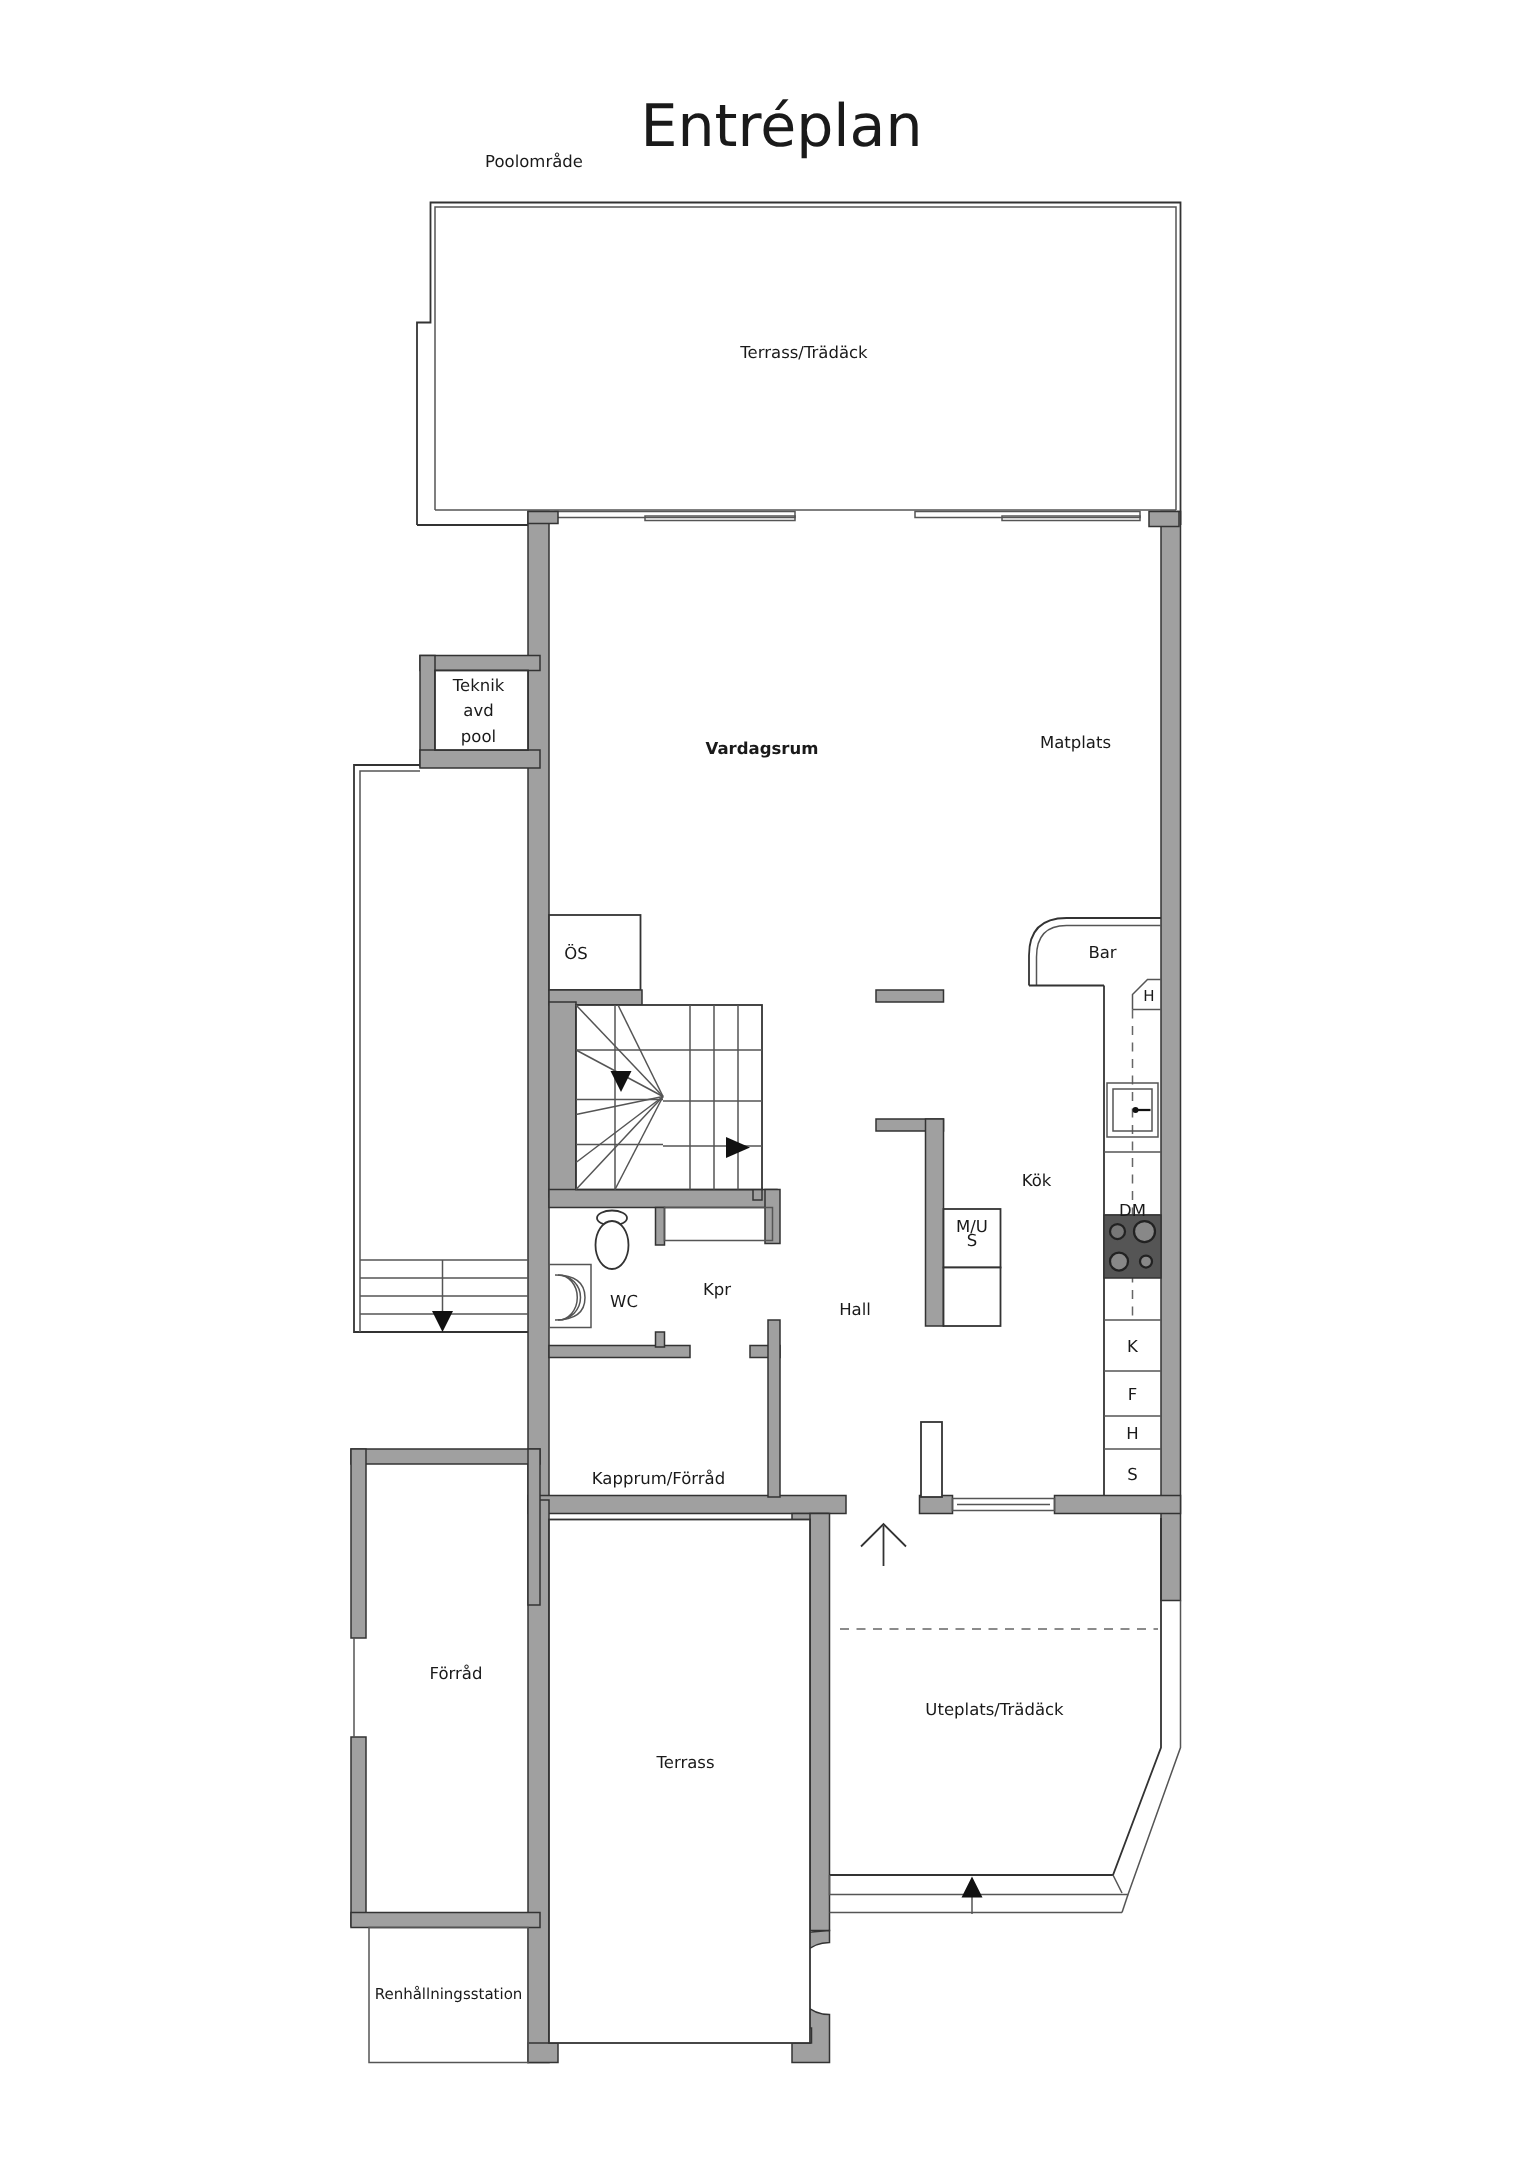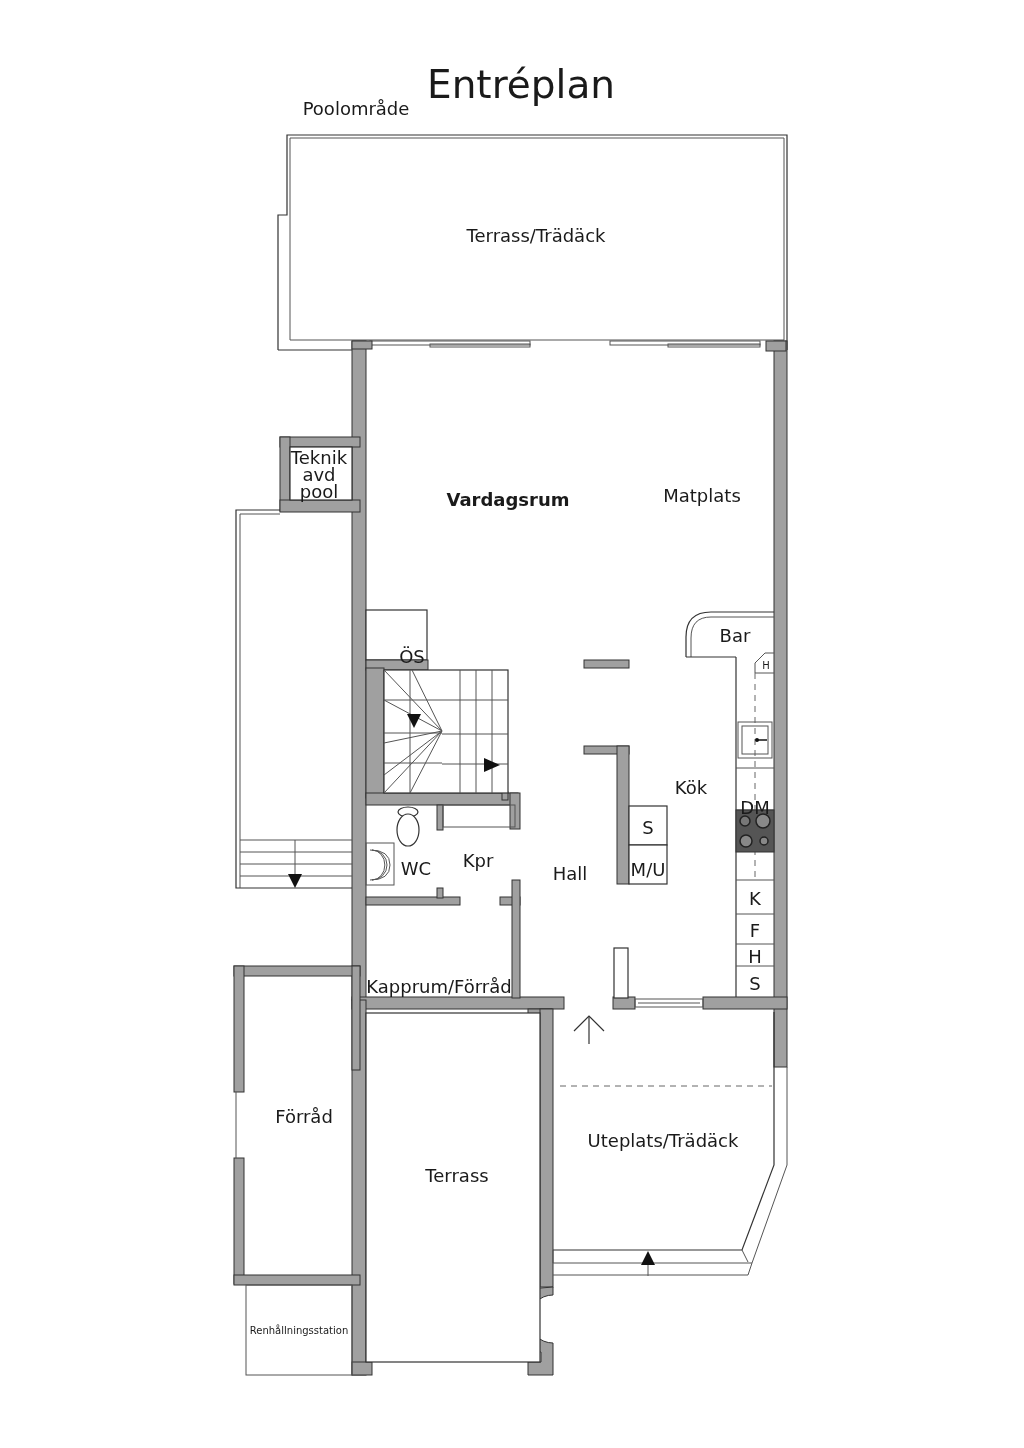--- a/index.html
+++ b/index.html
@@ -5,21 +5,21 @@
   html, body { margin: 0; padding: 0; background: #ffffff; }
   body { width: 1024px; height: 1448px; position: relative; overflow: hidden;
          font-family: "DejaVu Sans", sans-serif; color: #1a1a1a; }
   svg { position: absolute; left: 0; top: 0; }
   .wall { fill: #a0a0a0; stroke: #333; stroke-width: 1; }
   .line { fill: none; stroke: #333; stroke-width: 1.2; }
   .thin { fill: none; stroke: #555; stroke-width: 1; }
   .dash { fill: none; stroke: #666; stroke-width: 1; stroke-dasharray: 6 5; }
   .fill-w { fill: #fff; stroke: #333; stroke-width: 1.2; }
   .lbl { position: absolute; transform: translate(-50%, -50%); white-space: nowrap;
-         font-family: "DejaVu Sans", sans-serif; font-size: 18px; color: #1a1a1a; text-align: center; line-height: 17px; }
+         font-family: "DejaVu Sans", sans-serif; font-size: 11px; color: #1a1a1a; text-align: center; line-height: 17px; }
   .title { font-size: 39px; line-height: 32px; }
   .small { font-size: 10px; }
   .ml { white-space: pre; }
 </style>
 </head>
 <body>
 
 <svg width="1024" height="1448" viewBox="0 0 1024 1448">
 
   <g>
@@ -183,28 +183,28 @@
   </g>
 </svg>
 
 <div class="lbl title" style="left:521px;top:85px;">Entréplan</div>
 <div class="lbl" style="left:356px;top:108px;">Poolområde</div>
 <div class="lbl" style="left:536px;top:235px;">Terrass/Trädäck</div>
 <div class="lbl ml" style="left:319px;top:474px;">Teknik
 avd
 pool</div>
 <div class="lbl" style="left:508px;top:499px;font-weight:bold;">Vardagsrum</div>
-<div class="lbl" style="left:702px;top:495px;">Matplats</div>
-<div class="lbl" style="left:412px;top:636px;margin-top:20px;">ÖS</div>
+<div class="lbl" style="left:717px;top:495px;">Matplats</div>
+<div class="lbl" style="left:384px;top:636px;">ÖS</div>
 <div class="lbl" style="left:735px;top:635px;">Bar</div>
 <div class="lbl small" style="left:766px;top:665px;">H</div>
 <div class="lbl" style="left:691px;top:787px;">Kök</div>
 <div class="lbl" style="left:755px;top:807px;">DM</div>
 <div class="lbl" style="left:648px;top:827px;">S</div>
-<div class="lbl" style="left:648px;top:869px;">M/U</div>
+<div class="lbl" style="left:648px;top:818px;">M/U</div>
 <div class="lbl" style="left:416px;top:868px;">WC</div>
 <div class="lbl" style="left:478px;top:860px;">Kpr</div>
 <div class="lbl" style="left:570px;top:873px;">Hall</div>
 <div class="lbl" style="left:755px;top:898px;">K</div>
 <div class="lbl" style="left:755px;top:930px;">F</div>
 <div class="lbl" style="left:755px;top:956px;">H</div>
 <div class="lbl" style="left:755px;top:983px;">S</div>
 <div class="lbl" style="left:439px;top:954px;margin-top:32px;">Kapprum/Förråd</div>
 <div class="lbl" style="left:304px;top:1116px;">Förråd</div>
 <div class="lbl" style="left:457px;top:1175px;">Terrass</div>

